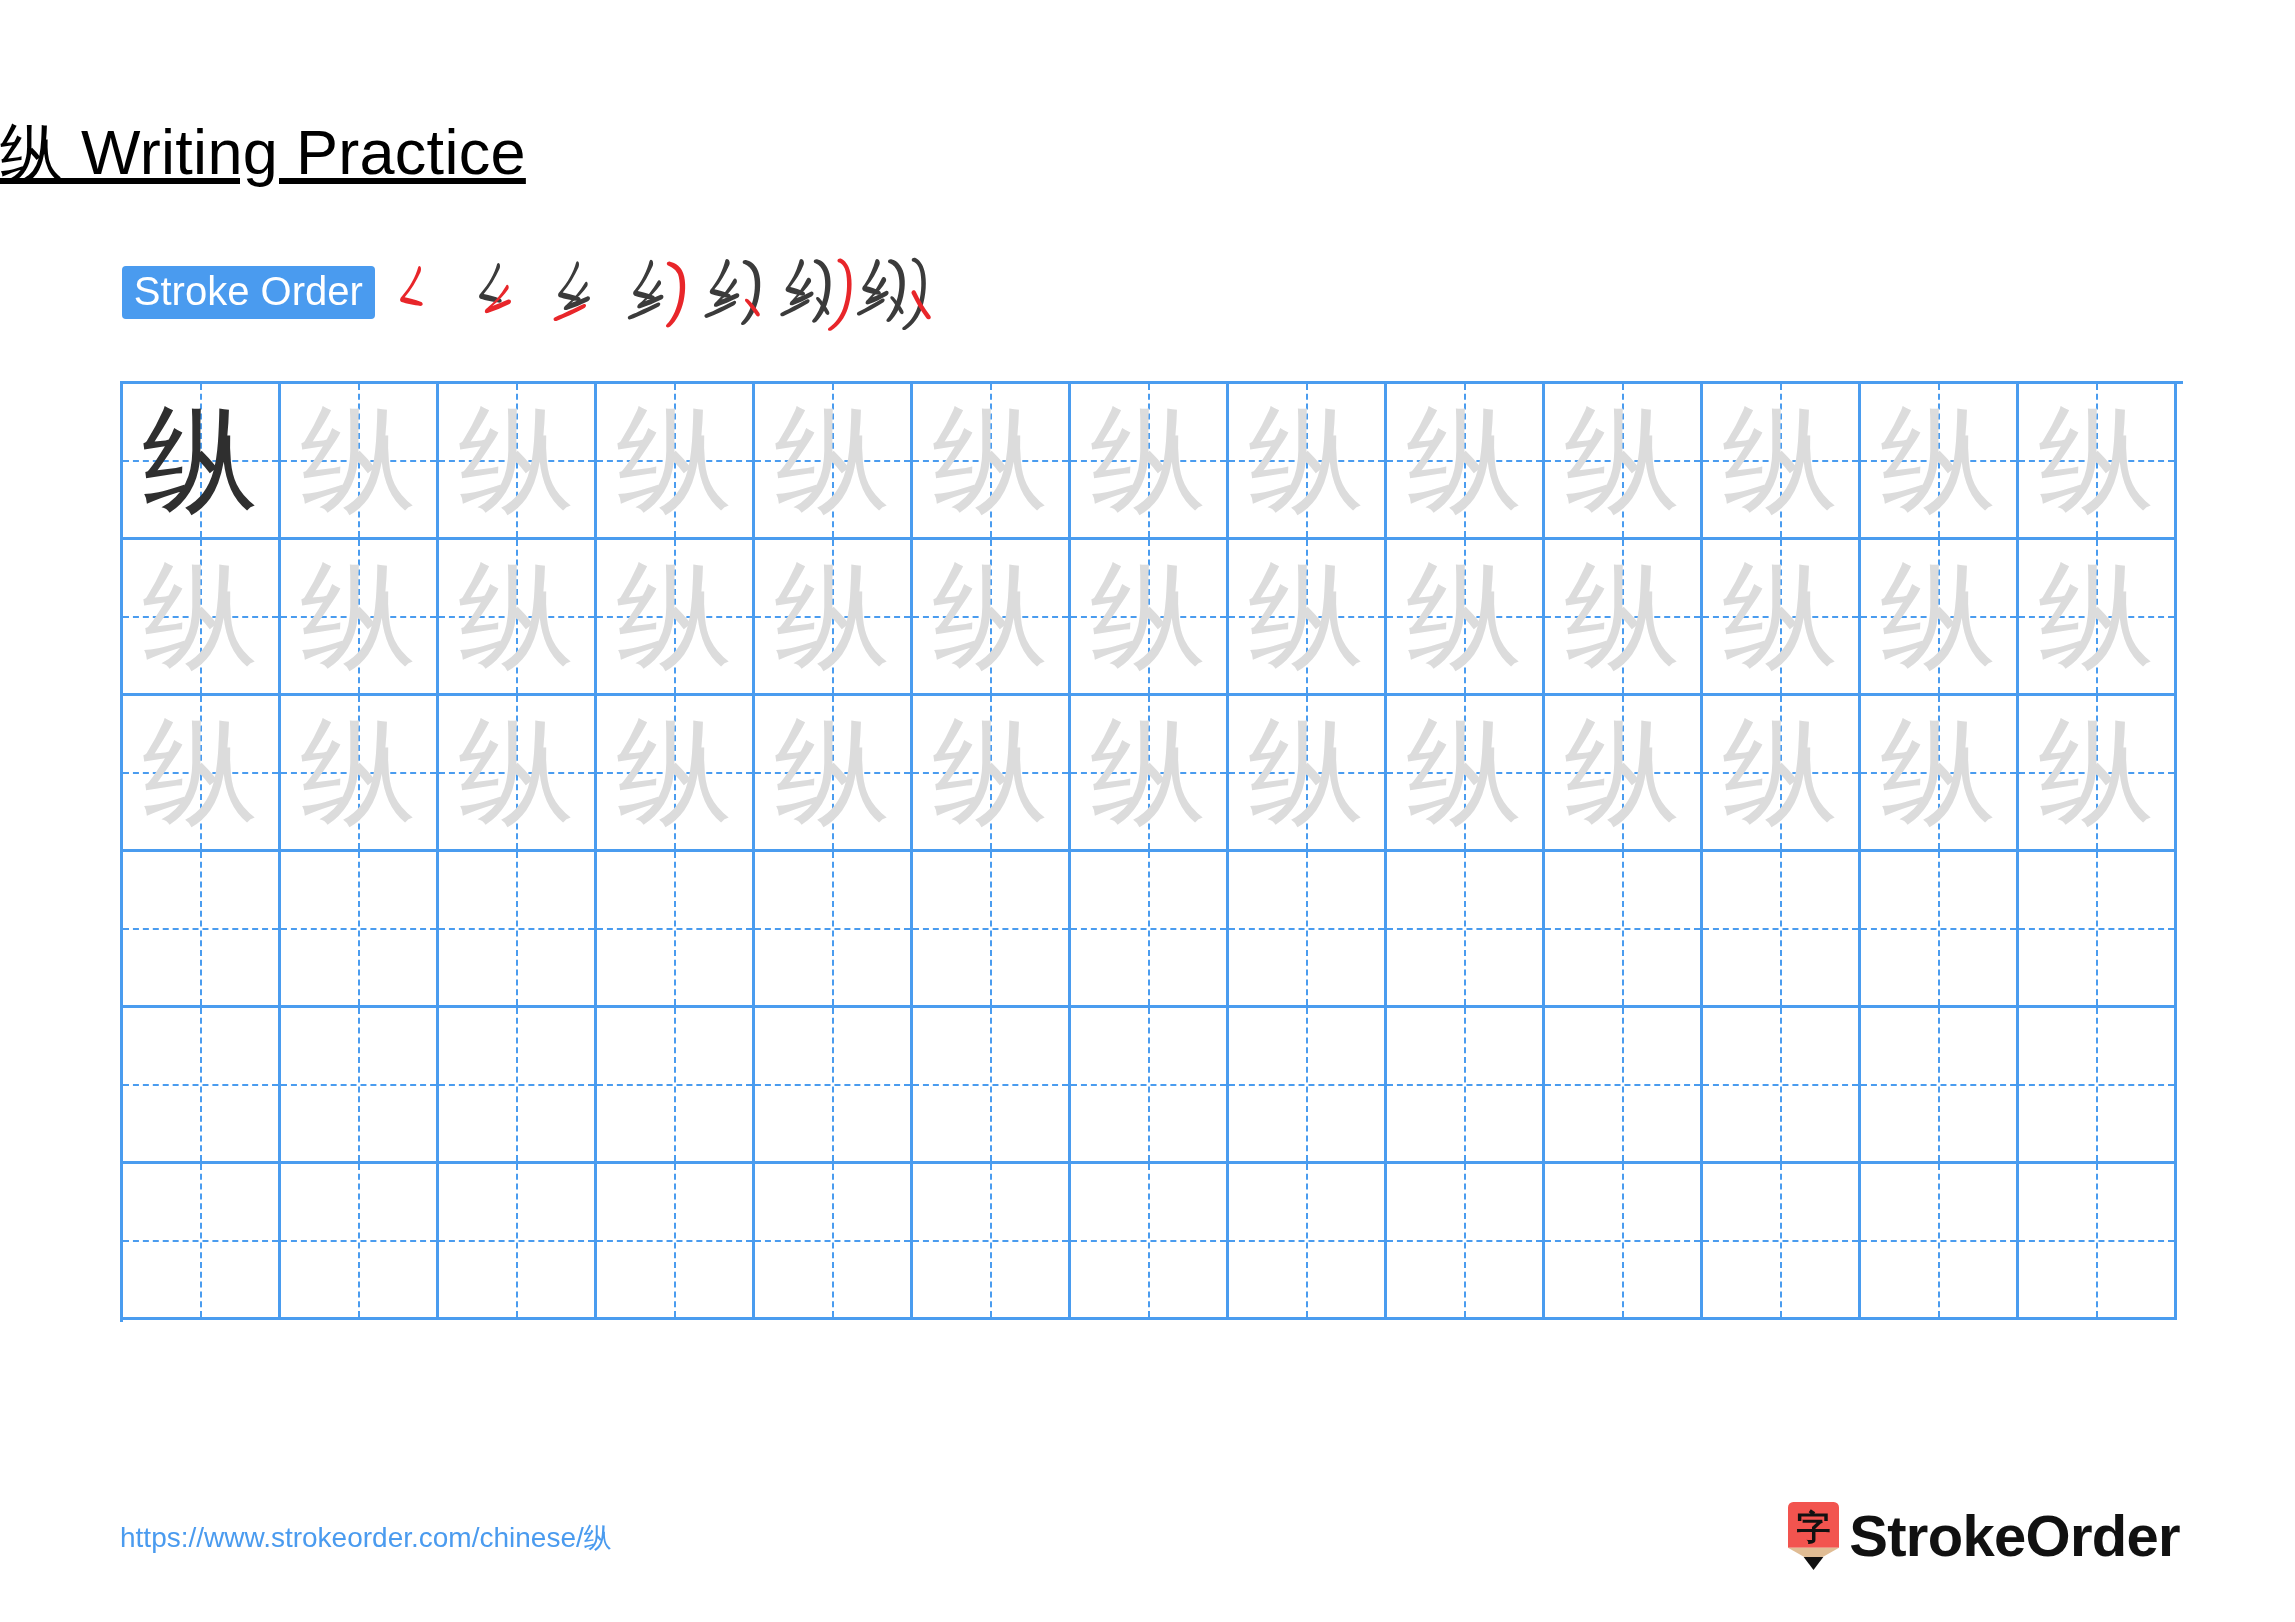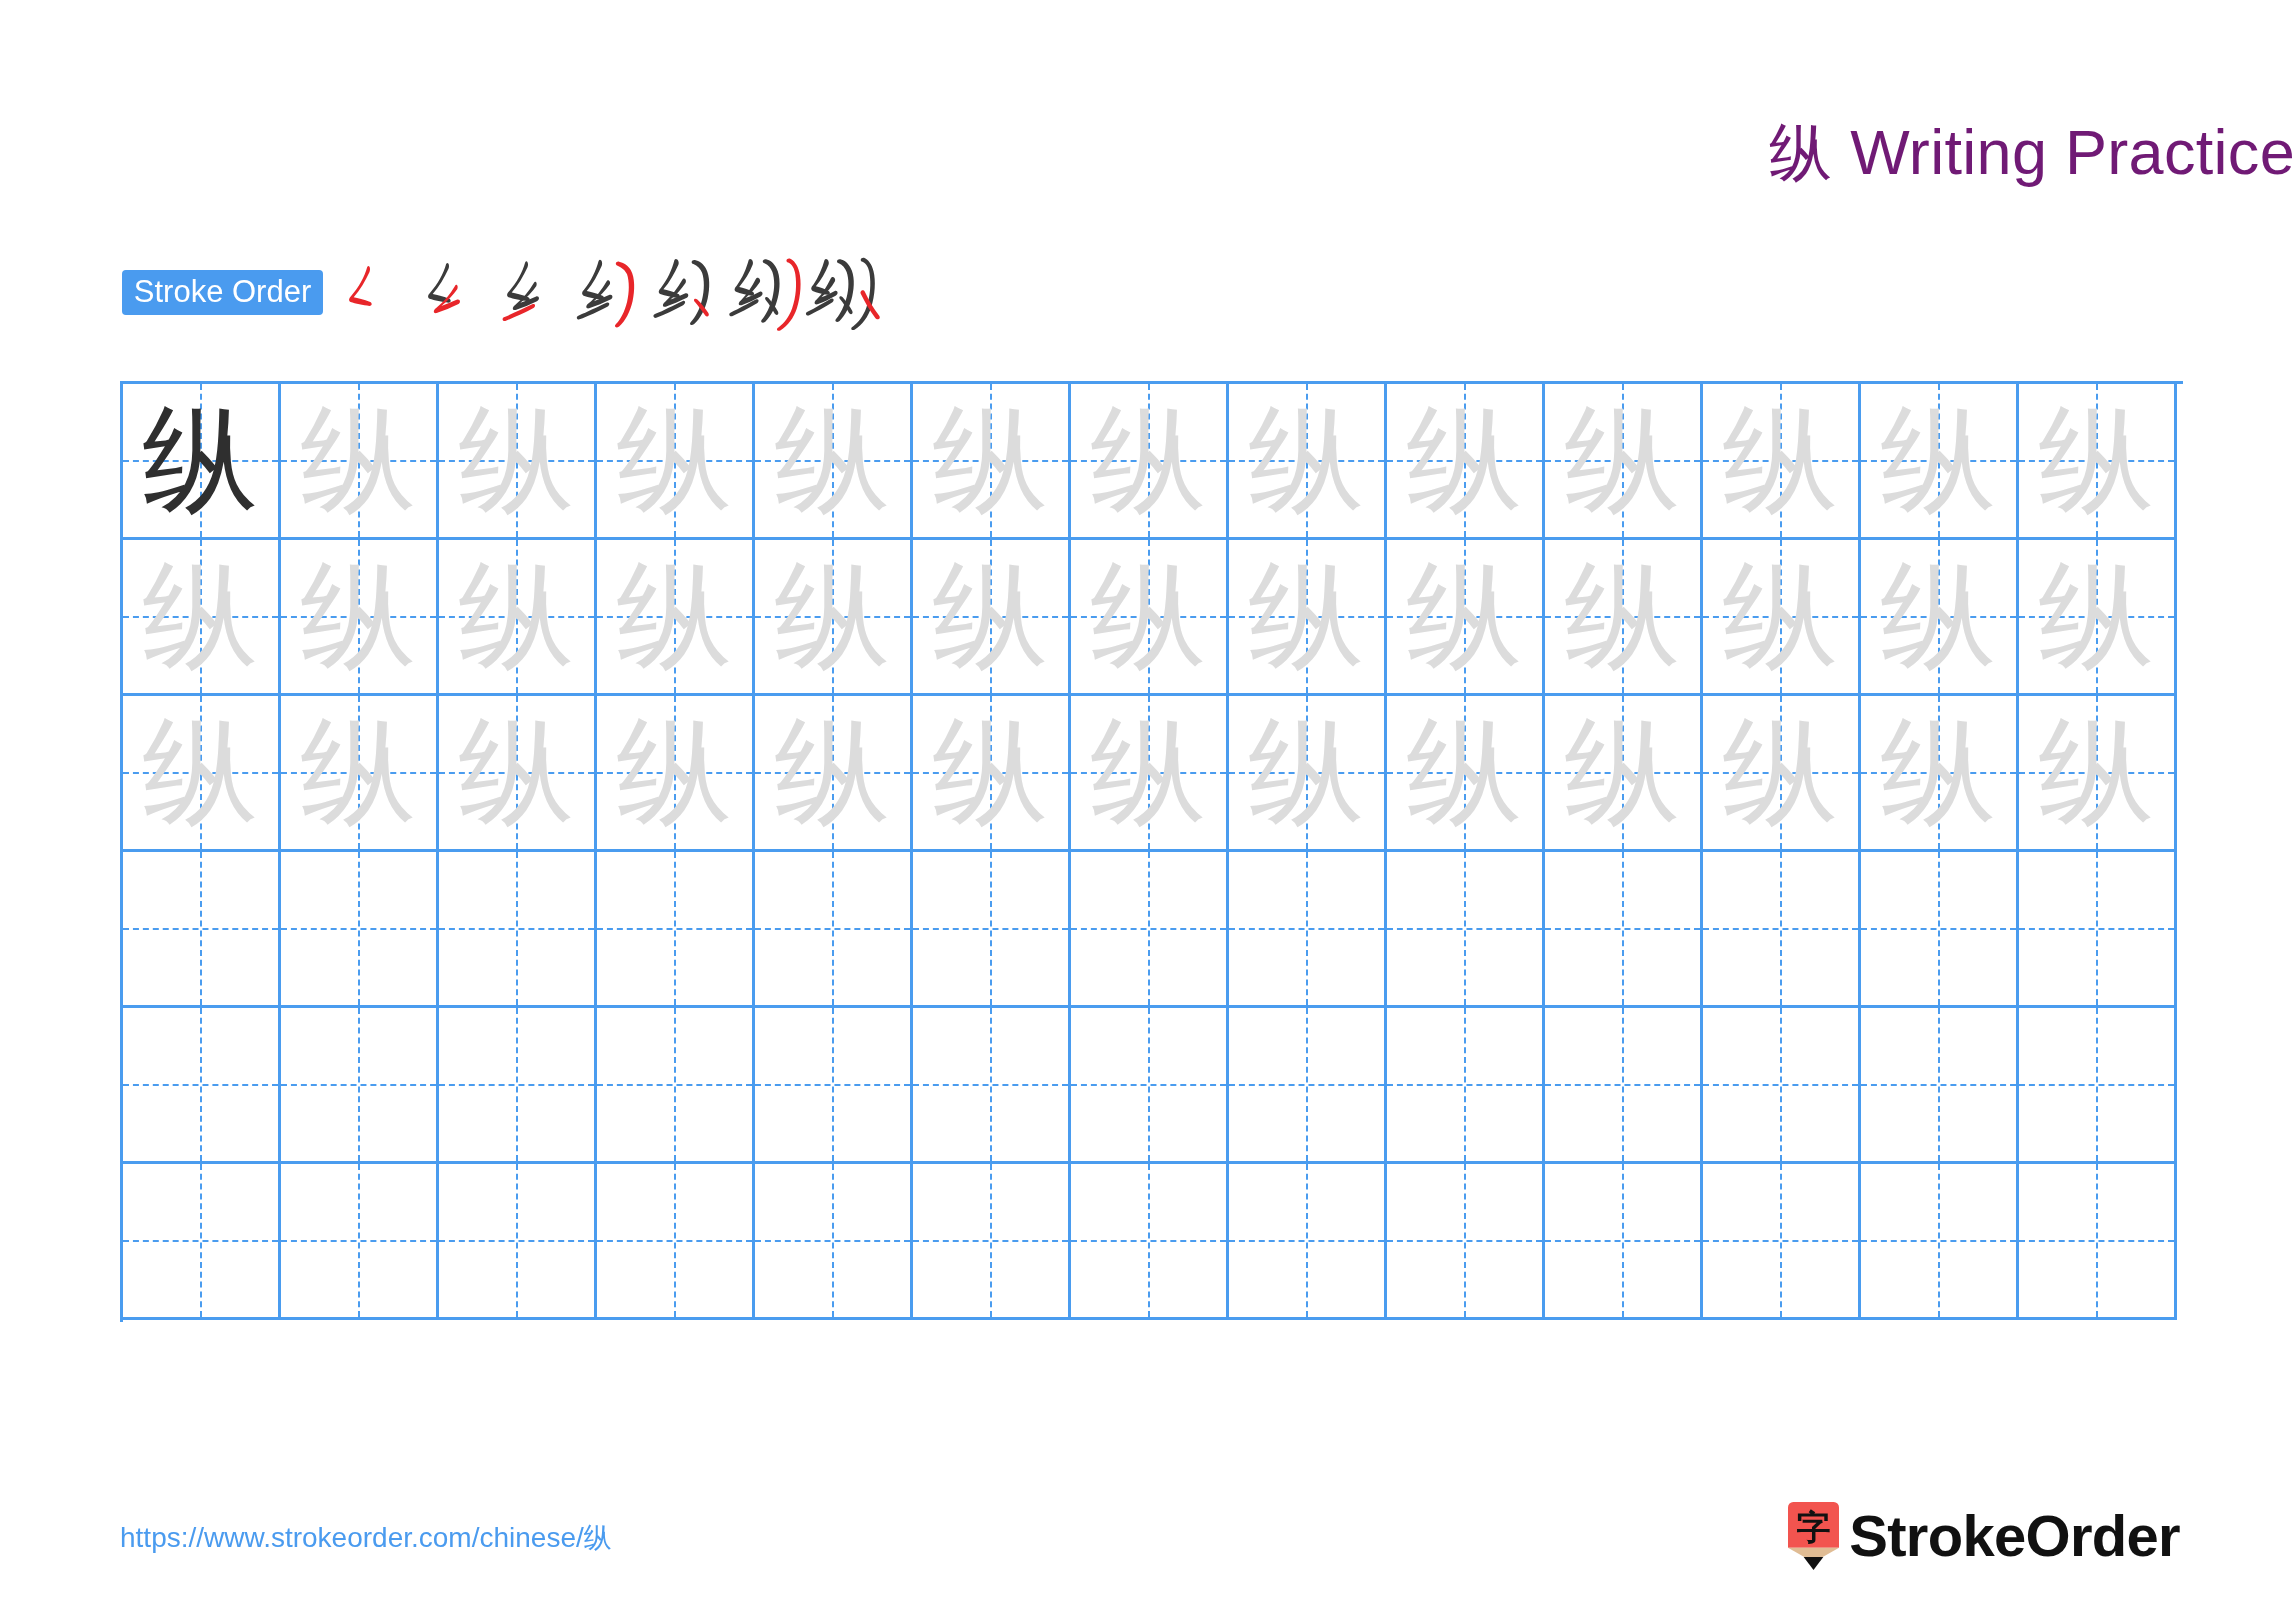--- a/index.html
+++ b/index.html
@@ -14,41 +14,42 @@
     font-family: "Liberation Sans", sans-serif;
     overflow: hidden;
   }
 
   
   #page-title {
     position: absolute;
     top: 110px;
     left: 0;
     width: 100%;
-    text-align: right;
+    text-align: left;
     font-size: 63px;
     font-weight: 400;
-    color: #701a75;
+    color: #000000;
     letter-spacing: 0.3px;
     white-space: nowrap;
+    text-decoration: underline;
   }
 
   
   #stroke-order-row {
     position: absolute;
     top: 253px;
     left: 122px;
     display: flex;
     align-items: center;
     height: 79px;
   }
   #stroke-order-badge {
     background: #4a9bef;
     color: #ffffff;
-    font-size: 31px;
+    font-size: 40px;
     font-weight: 400;
     padding: 5.2px 11.8px 7.9px 11.8px;
     border-radius: 3.9px;
     line-height: 1;
     white-space: nowrap;
     margin-right: 6.5px;
   }
   .stroke-step {
     width: 79px;
     height: 79px;

